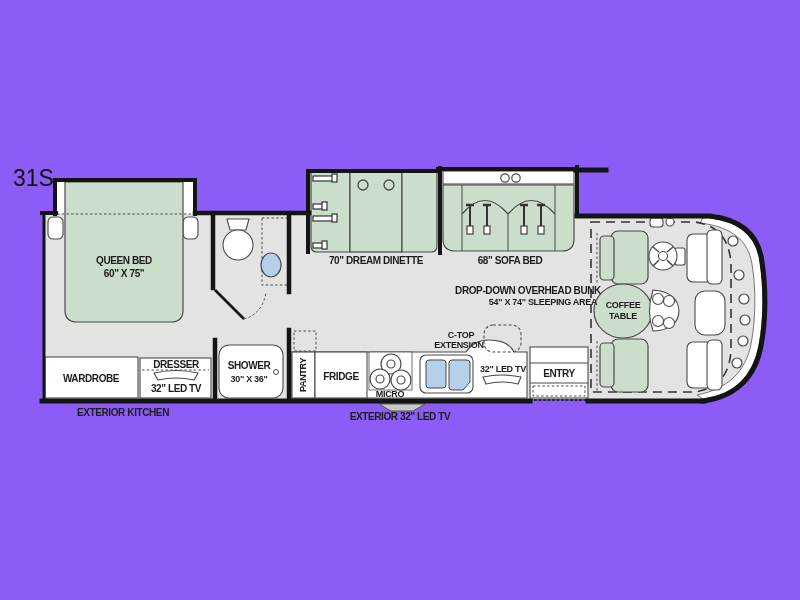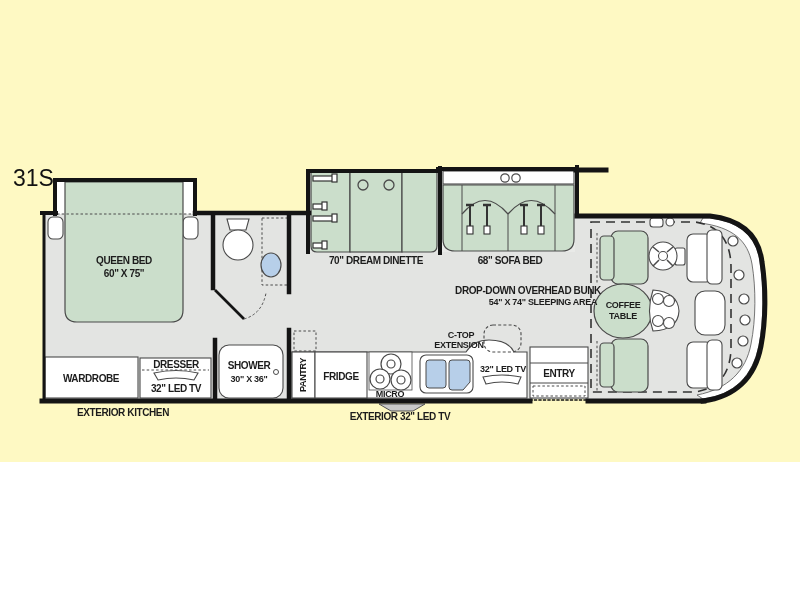--- a/index.html
+++ b/index.html
@@ -1,16 +1,16 @@
 <!DOCTYPE html>
 <html><head>
 <meta charset="utf-8">
 <style>
   html,body{margin:0;padding:0;background:#fff;}
-  .stage{width:800px;height:462px;position:relative;background:#fef9c3;font-family:"Liberation Sans",sans-serif;text-align:right;}
+  .stage{width:800px;height:600px;position:relative;background:#8b5cf6;font-family:"Liberation Sans",sans-serif;text-align:right;}
   svg{display:block;}
   text{font-family:"Liberation Sans",sans-serif;fill:#1c1c1c;}
   .lbl{font-weight:bold;font-size:10px;letter-spacing:-0.4px;}
   .lbl-s{font-weight:bold;font-size:9px;letter-spacing:-0.3px;}
   .model{font-size:23px;font-weight:400;fill:#111;}
   .wall{stroke:#141414;fill:none;stroke-linecap:square;}
   .thin{stroke:#4a4a4a;stroke-width:1.1;fill:#fff;}
   .green{fill:#cbdecb;stroke:#4a4a4a;stroke-width:1.2;}
   .dash{stroke:#4a4a4a;stroke-width:1;fill:none;stroke-dasharray:2.5,2.2;}
 </style>

